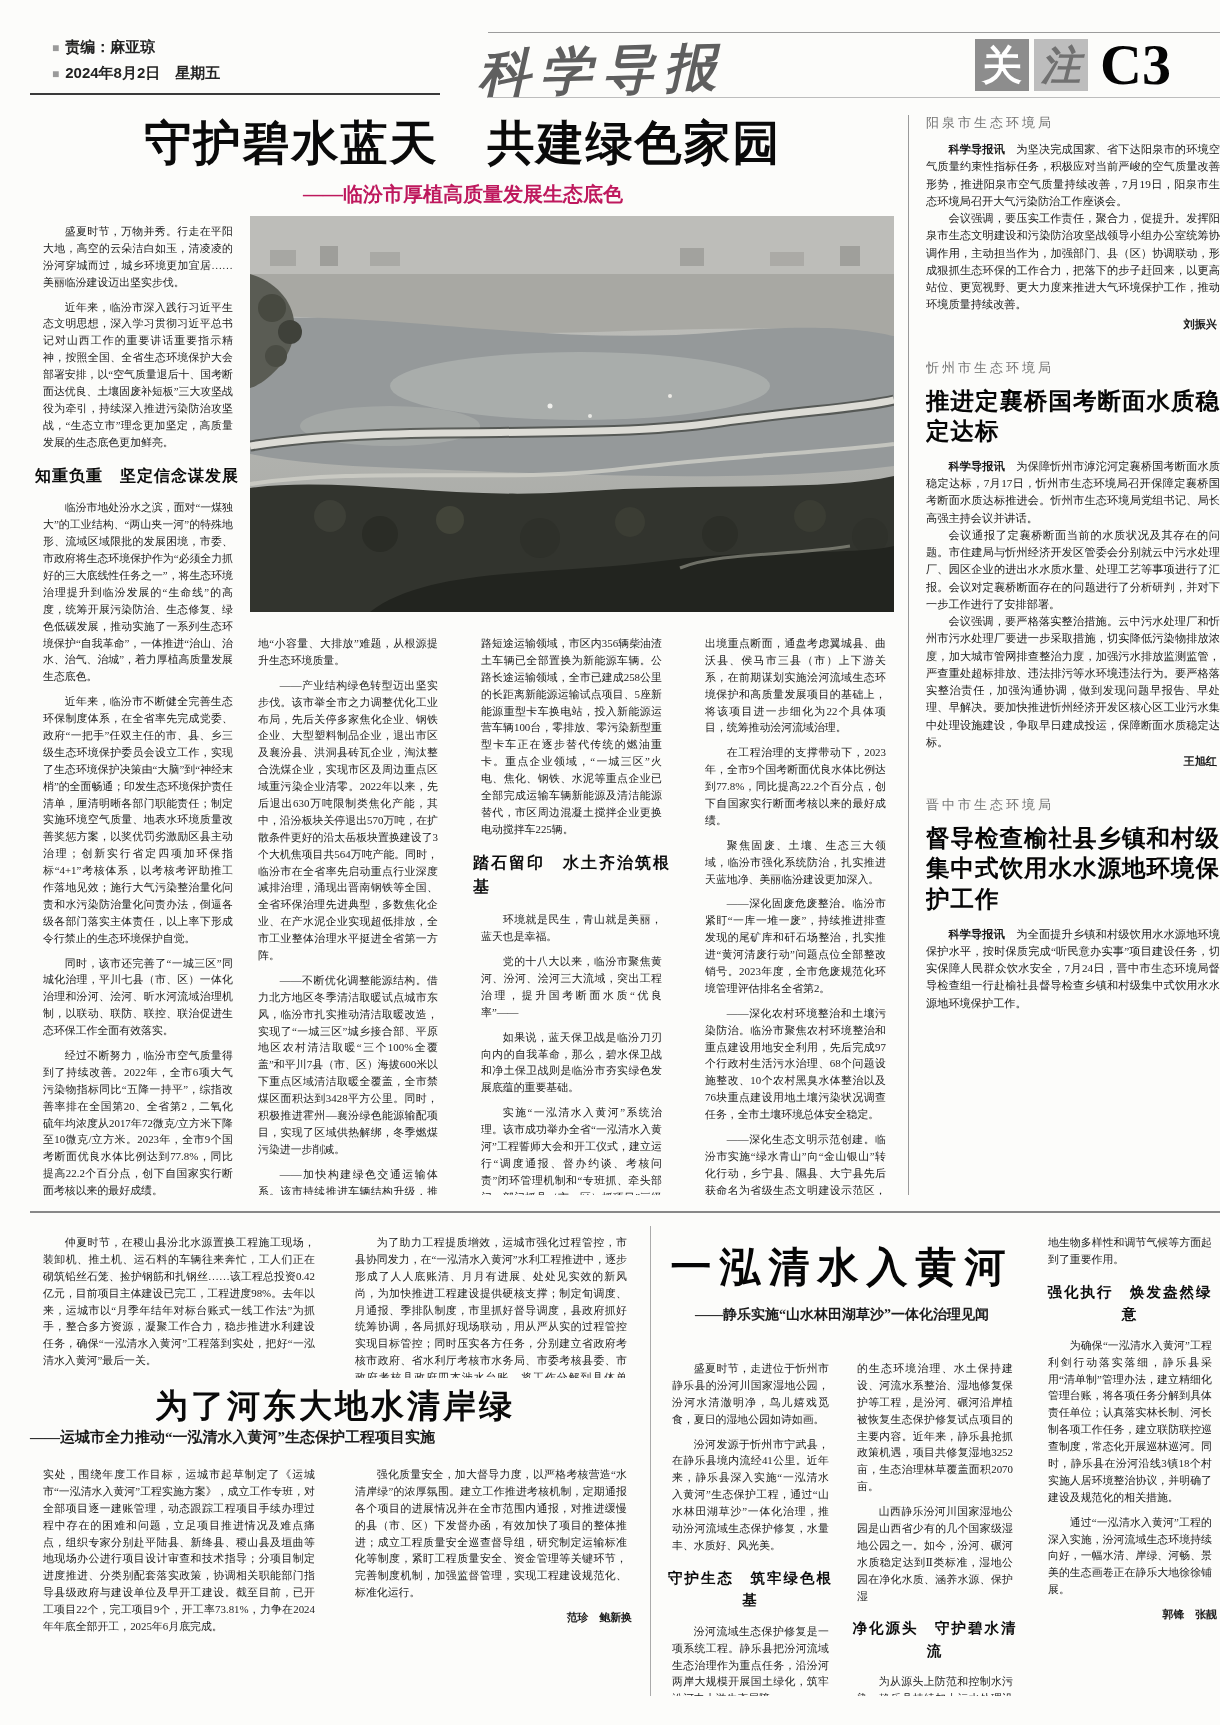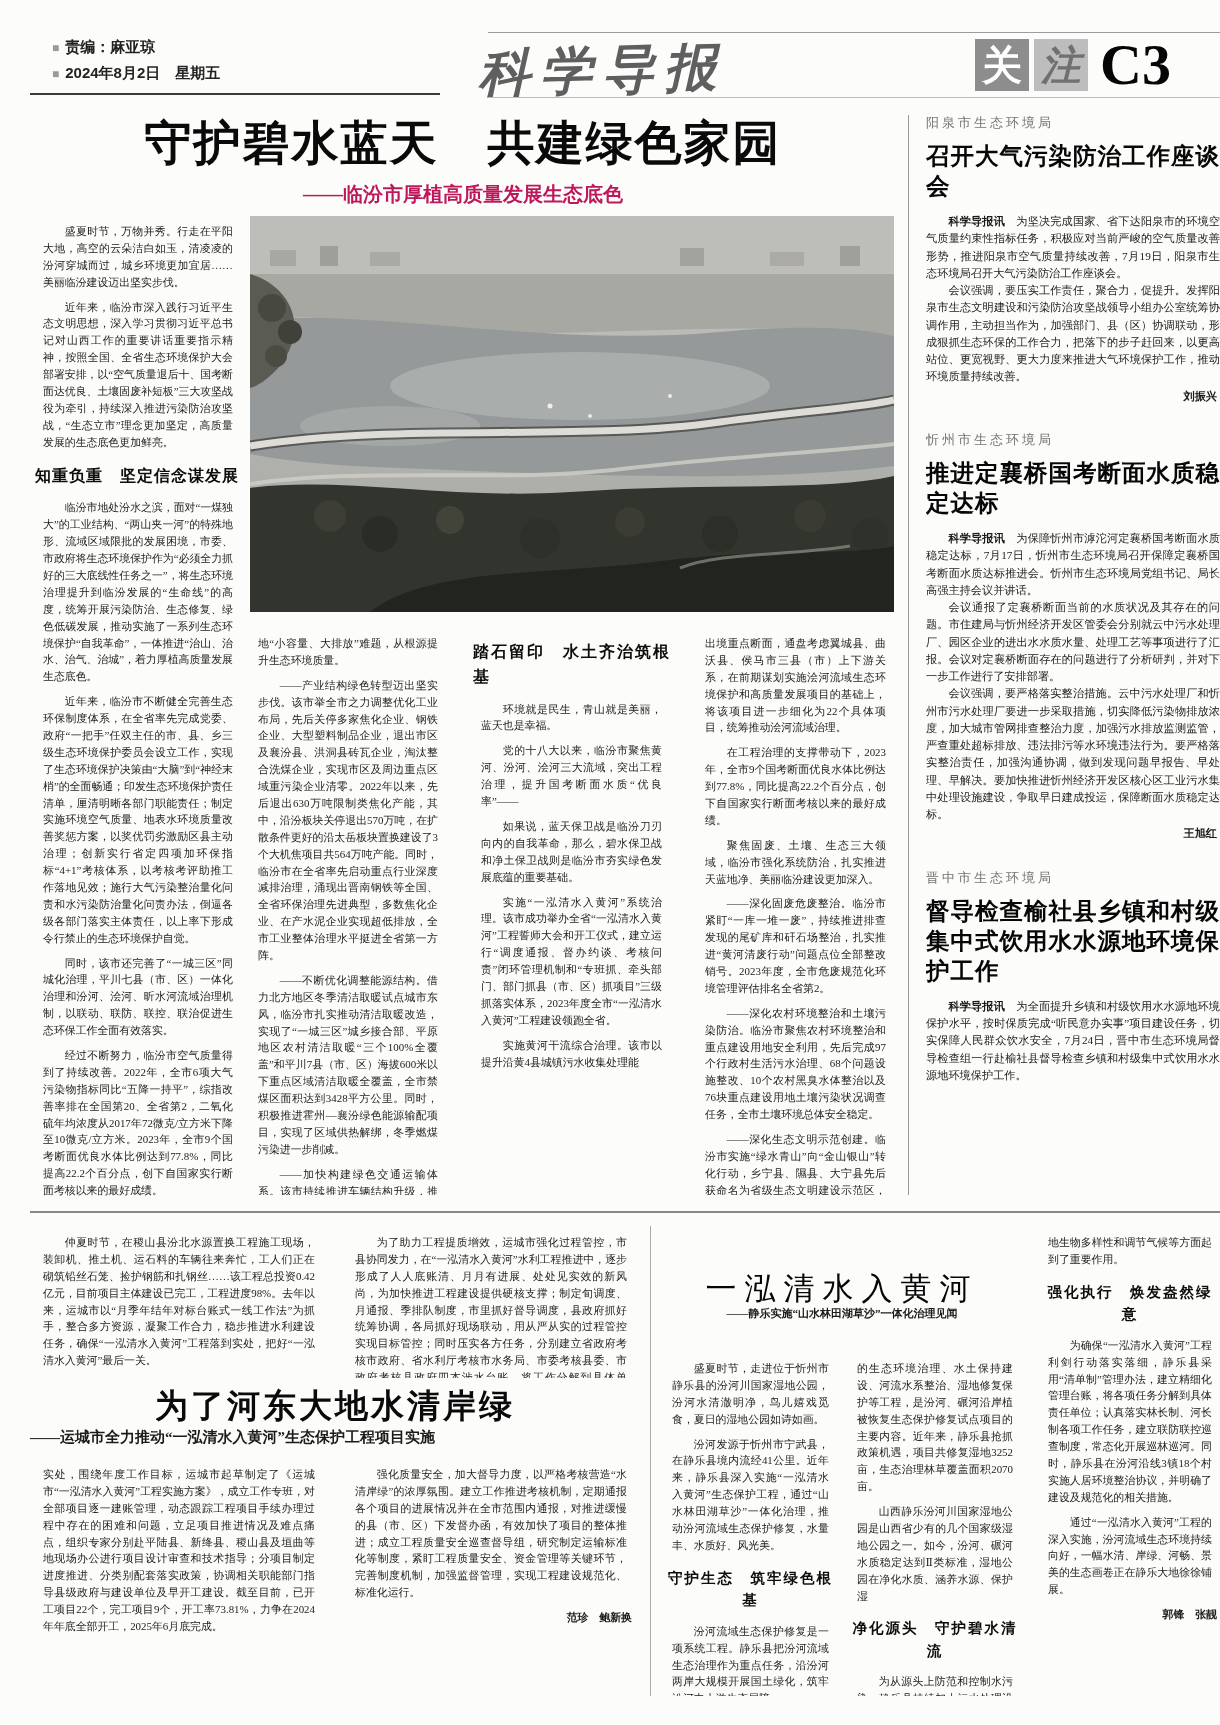--- a/index.html
+++ b/index.html
@@ -34,22 +34,22 @@
   .kicker{font-size:13px;letter-spacing:3px;color:#737373;margin-bottom:9px;}
   .sb-hl{font-family:"Liberation Sans",sans-serif;font-size:23.5px;font-weight:800;line-height:1.28;
          letter-spacing:1px;color:#070707;margin-bottom:12px;}
   .sb-body{font-size:11.2px;line-height:1.54;text-align:justify;}
   .sb-body p{margin:0;text-indent:2em;}
   
   .bl-hl{width:610px;text-align:center;font-family:"Liberation Sans",sans-serif;
          font-size:33px;font-weight:900;letter-spacing:3px;color:#0a0a0a;}
   .bl-sub{width:610px;text-align:left;font-size:15px;font-weight:700;}
   
-  .br-title{width:356px;text-align:center;font-size:31px;font-weight:400;letter-spacing:8px;color:#060606;margin-top:28px;}
-  .br-sub{width:356px;text-align:center;font-size:11px;font-weight:700;margin-top:14px;}
+  .br-title{width:356px;text-align:center;font-size:41px;font-weight:700;letter-spacing:8px;color:#060606;}
+  .br-sub{width:356px;text-align:center;font-size:14px;font-weight:700;margin-top:14px;}
   .brcol .sub{font-size:14.5px;text-align:center;letter-spacing:2px;}
   .photo{position:absolute;left:250px;top:216px;width:644px;height:396px;}
 </style>
 </head>
 <body>
 
 <div class="abs rule" style="left:488px;top:32px;width:732px;height:1px;background:#9c9c9c"></div>
 
 <div class="abs hd-line" style="left:52px;top:38px">
   <span class="blt">■</span><span>责编：麻亚琼</span>
@@ -124,20 +124,21 @@
     <div class="sub">激流勇进　结构治污拓新局</div>
     <p>党的二十大报告提出：“加快推动产业结构、能源结构、交通运输结构等调整优化。”近年来，临汾市加快构建绿色低碳循环发展的经济体系，大力推行绿色生产方式，推动能源革命和资源节约集约利用，统筹减污降碳协同增效——</p>
   </div>
 <div class="col" style="left:250px;top:627px;width:196px;height:568px">
     <p class="noind">地“小容量、大排放”难题，从根源提升生态环境质量。</p>
     <p>——产业结构绿色转型迈出坚实步伐。该市举全市之力调整优化工业布局，先后关停多家焦化企业、钢铁企业、大型塑料制品企业，退出市区及襄汾县、洪洞县砖瓦企业，淘汰整合洗煤企业，实现市区及周边重点区域重污染企业清零。2022年以来，先后退出630万吨限制类焦化产能，其中，沿汾板块关停退出570万吨，在扩散条件更好的沿太岳板块置换建设了3个大机焦项目共564万吨产能。同时，临汾市在全省率先启动重点行业深度减排治理，涌现出晋南钢铁等全国、全省环保治理先进典型，多数焦化企业、在产水泥企业实现超低排放，全市工业整体治理水平挺进全省第一方阵。</p>
     <p>——不断优化调整能源结构。借力北方地区冬季清洁取暖试点城市东风，临汾市扎实推动清洁取暖改造，实现了“一城三区”城乡接合部、平原地区农村清洁取暖“三个100%全覆盖”和平川7县（市、区）海拔600米以下重点区域清洁取暖全覆盖，全市禁煤区面积达到3428平方公里。同时，积极推进霍州—襄汾绿色能源输配项目，实现了区域供热解绑，冬季燃煤污染进一步削减。</p>
     <p>——加快构建绿色交通运输体系。该市持续推进车辆结构升级，推动运输车辆清洁化。公交领域，已投入522台纯电动公交车，覆盖主城区30余条公交线路；出租领域，全市已建成充电站15座、充电桩285个，市区内1800多辆出租车已全部更换为纯电动车辆，临汾成为全国公交都市建设示范城市。公</p>
   </div>
 <div class="col" style="left:473px;top:627px;width:197px;height:568px">
+    <p class="noind">路短途运输领域，市区内356辆柴油渣土车辆已全部置换为新能源车辆。公路长途运输领域，全市已建成258公里的长距离新能源运输试点项目、5座新能源重型卡车换电站，投入新能源运营车辆100台，零排放、零污染新型重型卡车正在逐步替代传统的燃油重卡。重点企业领域，“一城三区”火电、焦化、钢铁、水泥等重点企业已全部完成运输车辆新能源及清洁能源替代，市区周边混凝土搅拌企业更换电动搅拌车225辆。</p>
     <div class="sub">踏石留印　水土齐治筑根基</div>
     <p>环境就是民生，青山就是美丽，蓝天也是幸福。</p>
     <p>党的十八大以来，临汾市聚焦黄河、汾河、浍河三大流域，突出工程治理，提升国考断面水质“优良率”——</p>
     <p>如果说，蓝天保卫战是临汾刀刃向内的自我革命，那么，碧水保卫战和净土保卫战则是临汾市夯实绿色发展底蕴的重要基础。</p>
     <p>实施“一泓清水入黄河”系统治理。该市成功举办全省“一泓清水入黄河”工程誓师大会和开工仪式，建立运行“调度通报、督办约谈、考核问责”闭环管理机制和“专班抓、牵头部门、部门抓县（市、区）抓项目”三级抓落实体系，2023年度全市“一泓清水入黄河”工程建设领跑全省。</p>
     <p>实施黄河干流综合治理。该市以提升沿黄4县城镇污水收集处理能</p>
   </div>
 <div class="col" style="left:697px;top:627px;width:197px;height:568px">
     <p class="noind">出境重点断面，通盘考虑翼城县、曲沃县、侯马市三县（市）上下游关系，在前期谋划实施浍河流域生态环境保护和高质量发展项目的基础上，将该项目进一步细化为22个具体项目，统筹推动浍河流域治理。</p>
     <p>在工程治理的支撑带动下，2023年，全市9个国考断面优良水体比例达到77.8%，同比提高22.2个百分点，创下自国家实行断面考核以来的最好成绩。</p>
@@ -146,21 +147,20 @@
     <p>——深化农村环境整治和土壤污染防治。临汾市聚焦农村环境整治和重点建设用地安全利用，先后完成97个行政村生活污水治理、68个问题设施整改、10个农村黑臭水体整治以及76块重点建设用地土壤污染状况调查任务，全市土壤环境总体安全稳定。</p>
     <p>——深化生态文明示范创建。临汾市实施“绿水青山”向“金山银山”转化行动，乡宁县、隰县、大宁县先后获命名为省级生态文明建设示范区，持续保持在全省第一方阵。</p>
     <p>青山不墨千秋画，绿水无弦万古琴。生态文明建设没有完成时，只有进行时。临汾将锚定目标，奋楫争先、接续奋斗，把绿水青山建得更美，让生态优势不断转化为发展优势，书写出高质量发展的“绿色答卷”，更好推进人与自然和谐共生的现代化。</p>
   </div>
 
 <div class="abs rule" style="left:908px;top:115px;width:1px;height:1080px;background:#9a9a9a"></div>
 
 <div class="sb">
   <div class="sb-art">
     <div class="kicker">阳泉市生态环境局</div>
-    <div class="sb-hl">召开大气污染防治工作座谈会</div>
     <div class="sb-body">
         <p><b>科学导报讯　</b>为坚决完成国家、省下达阳泉市的环境空气质量约束性指标任务，积极应对当前严峻的空气质量改善形势，推进阳泉市空气质量持续改善，7月19日，阳泉市生态环境局召开大气污染防治工作座谈会。</p>
         <p>会议强调，要压实工作责任，聚合力，促提升。发挥阳泉市生态文明建设和污染防治攻坚战领导小组办公室统筹协调作用，主动担当作为，加强部门、县（区）协调联动，形成狠抓生态环保的工作合力，把落下的步子赶回来，以更高站位、更宽视野、更大力度来推进大气环境保护工作，推动环境质量持续改善。</p>
         <div class="byl">刘振兴</div>
       </div>
   </div>
   <div class="sb-art">
     <div class="kicker">忻州市生态环境局</div>
     <div class="sb-hl">推进定襄桥国考断面水质稳定达标</div>
     <div class="sb-body">

